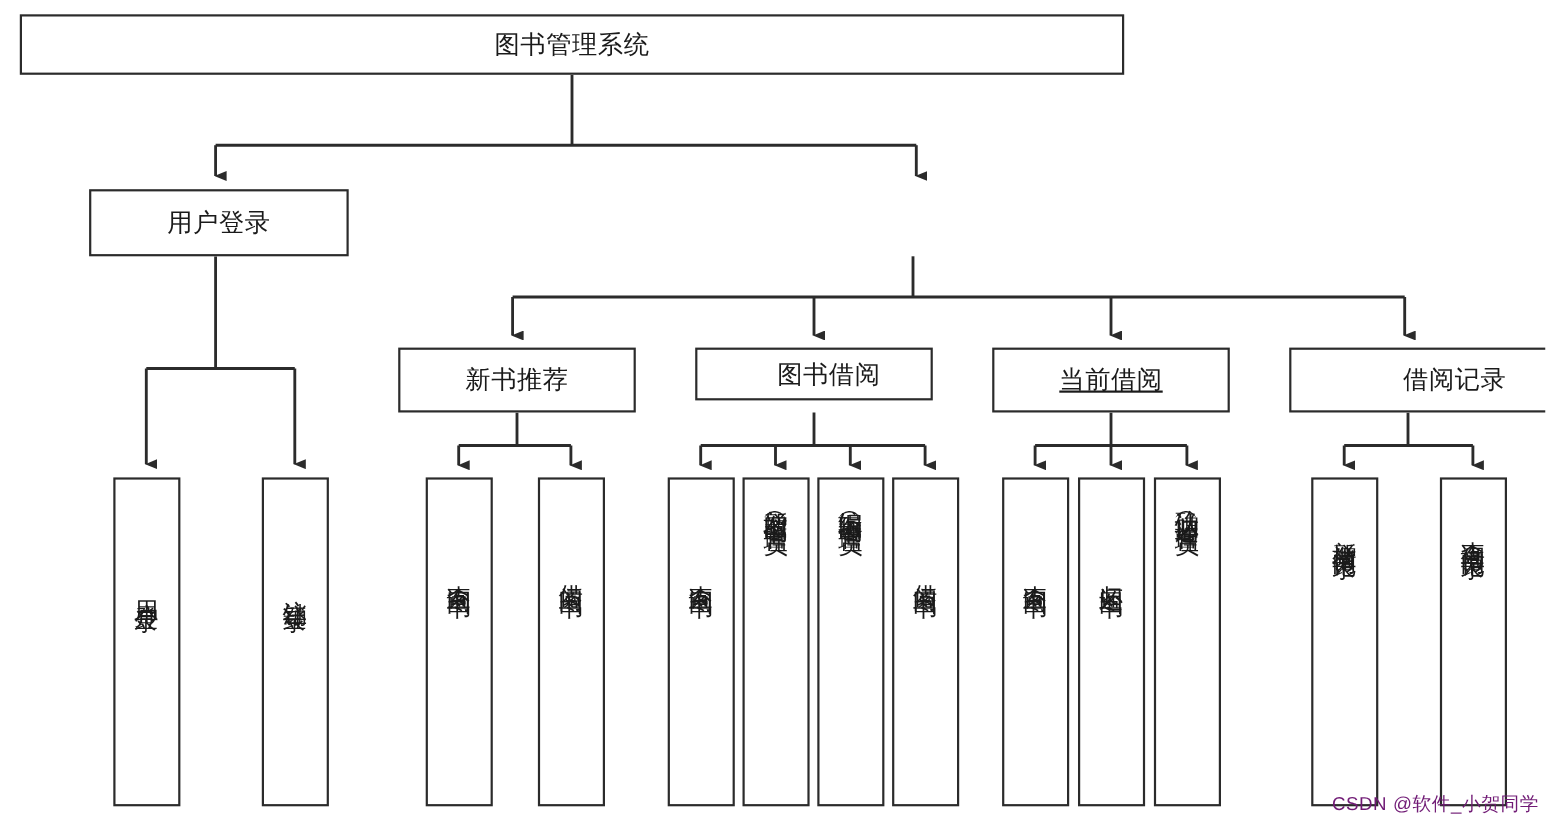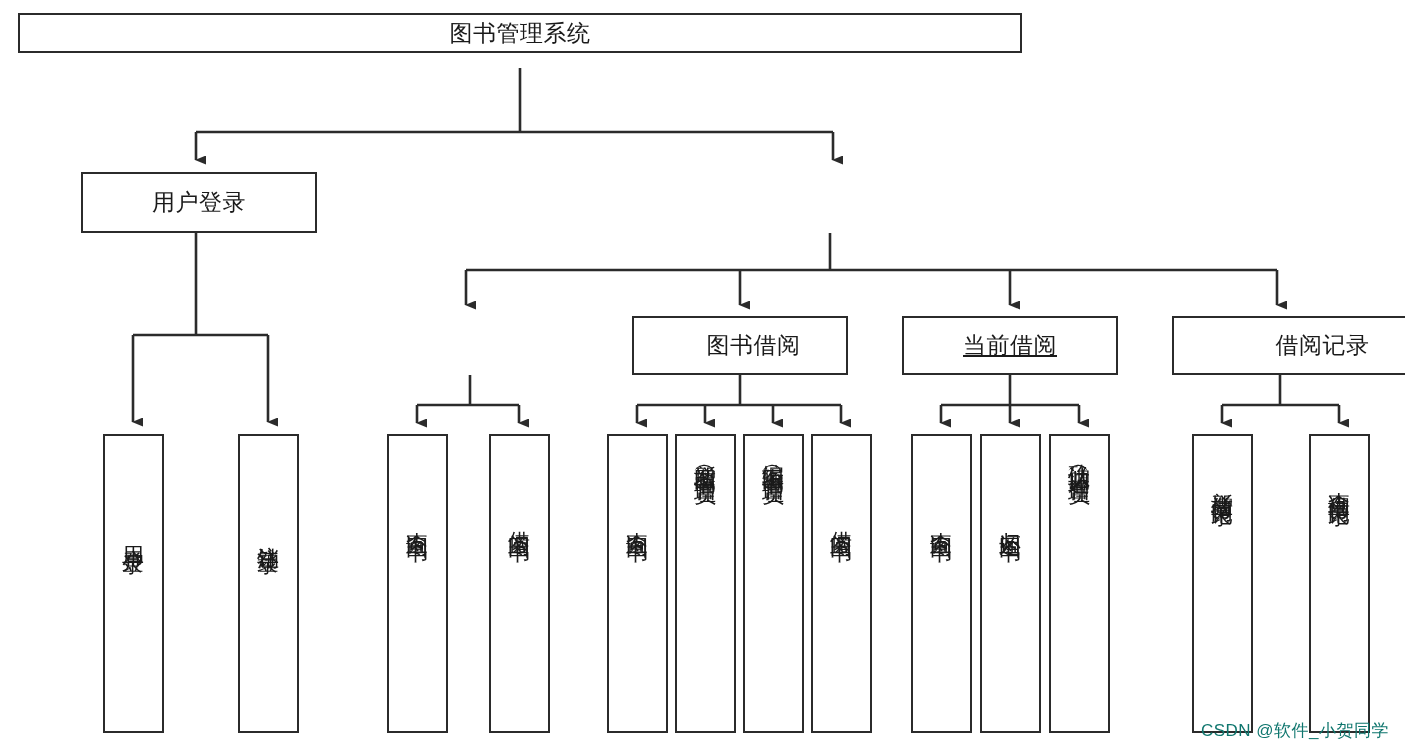--- a/index.html
+++ b/index.html
@@ -54,24 +54,24 @@
     line-height: 1.05;
     white-space: nowrap;
   }
   .node.leaf.mid .label  { margin-top: 92px; }
   .node.leaf.mid2 .label { margin-top: 78px; }
   .node.leaf.top .label  { margin-top: 10px; }
   .node.leaf.up .label   { margin-top: 38px; }
 
   #watermark {
     position: absolute;
-    right: 16px;
+    right: 6px;
     bottom: 5px;
     font-size: 17px;
-    color: #0f766e;
+    color: #701a75;
     white-space: nowrap;
     letter-spacing: 0.5px;
   }
 </style>
 </head>
 <body>
 
 <div id="canvas">
 
   <svg id="edges" viewBox="0 0 1405 747">
@@ -117,29 +117,32 @@
       <path d="M1010,405 L1010,423" marker-end="url(#arrow)"></path>
       <path d="M1079,405 L1079,423" marker-end="url(#arrow)"></path>
 
       <path d="M1280,375 L1280,405"></path>
       <path d="M1222,405 L1339,405"></path>
       <path d="M1222,405 L1222,423" marker-end="url(#arrow)"></path>
       <path d="M1339,405 L1339,423" marker-end="url(#arrow)"></path>
     </g>
   </svg>
 
-  <div class="node" style="left:18px; top:13px; width:1004px; height:40px;">
+  <div class="node" style="left:18px; top:13px; width:1004px; height:55px;">
     <span class="label">图书管理系统</span>
   </div>
 
   <div class="node" style="left:81px; top:172px; width:236px; height:61px;">
     <span class="label">用户登录</span>
   </div>
 
-  <div class="node" style="left:632px; top:316px; width:216px; height:59px;padding-left:27px;">
+  <div class="node" style="left:362px; top:316px; width:216px; height:59px;">
+    <span class="label">新书推荐</span>
+  </div>
+  <div class="node" style="left:632px; top:316px; width:216px; height:48px;padding-left:27px;">
     <span class="label">图书借阅</span>
   </div>
   <div class="node" style="left:902px; top:316px; width:216px; height:59px;text-decoration:underline;">
     <span class="label">当前借阅</span>
   </div>
   <div class="node" style="left:1172px; top:316px; width:260px; height:59px;padding-left:41px;">
     <span class="label">借阅记录</span>
   </div>
 
   <div class="node leaf mid" style="left:103px; top:434px; width:61px; height:299px;">

